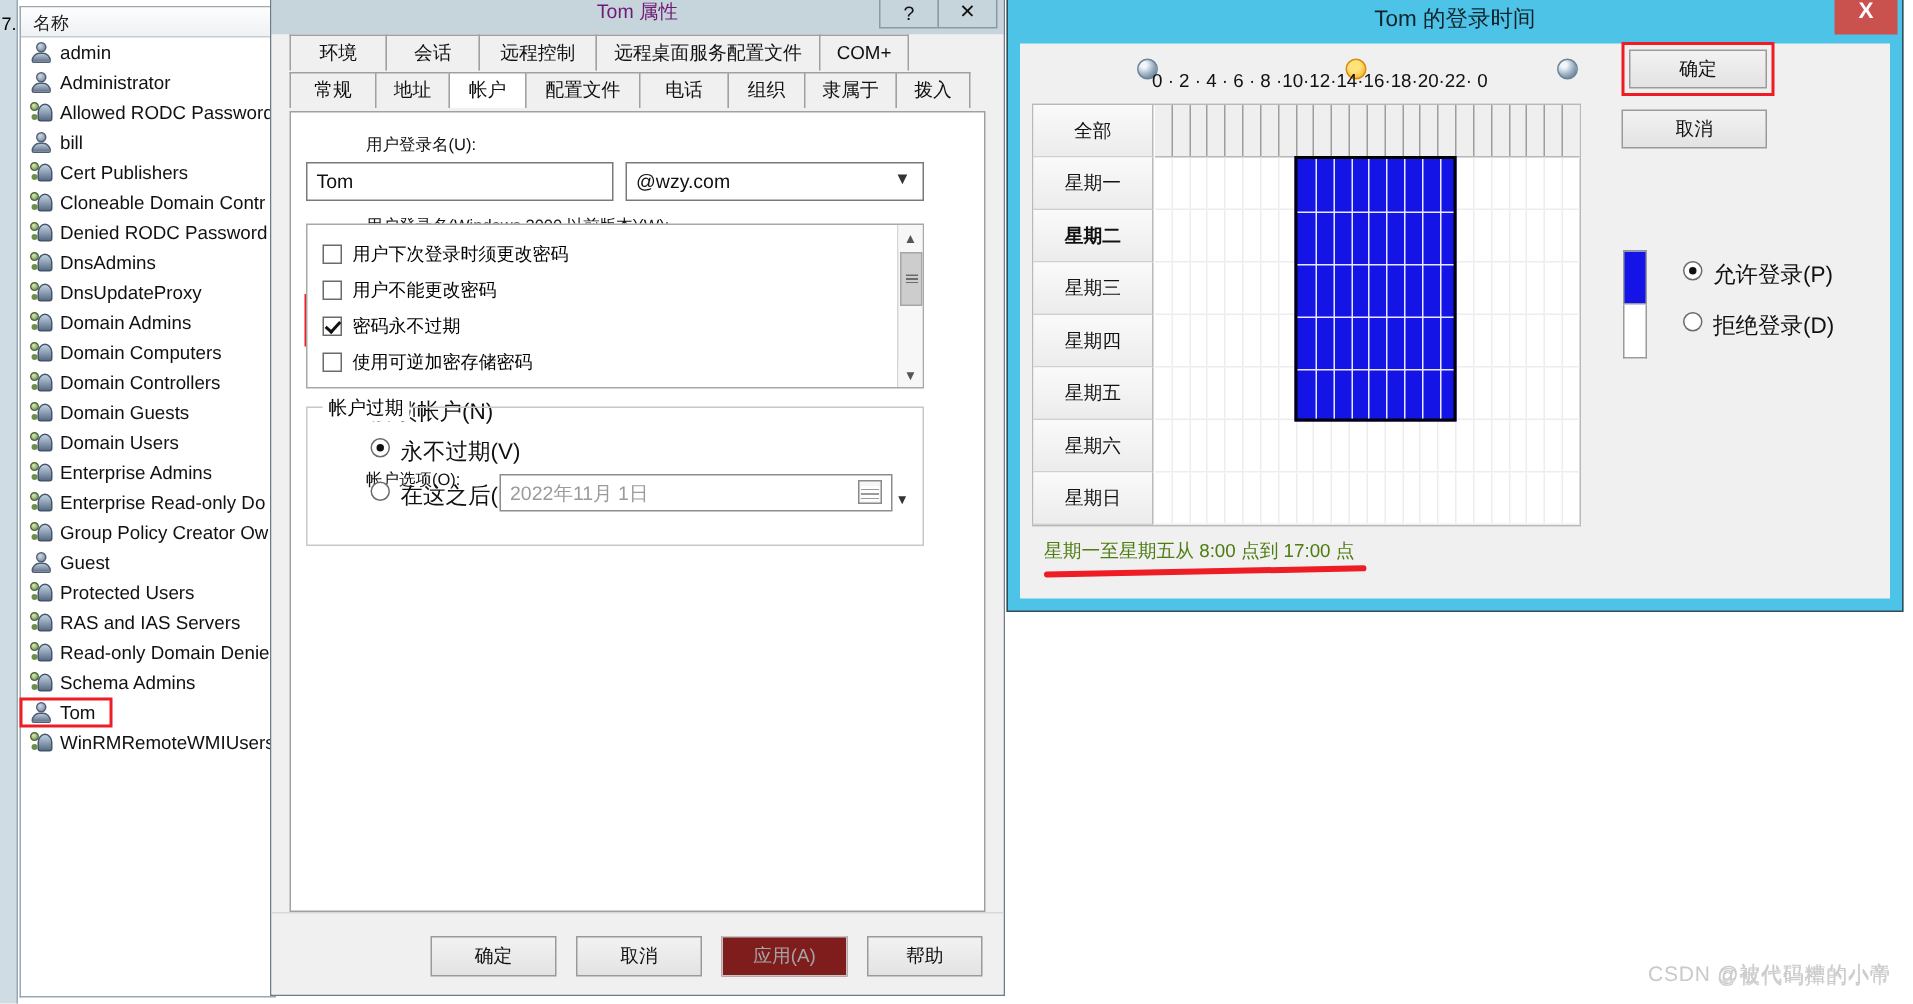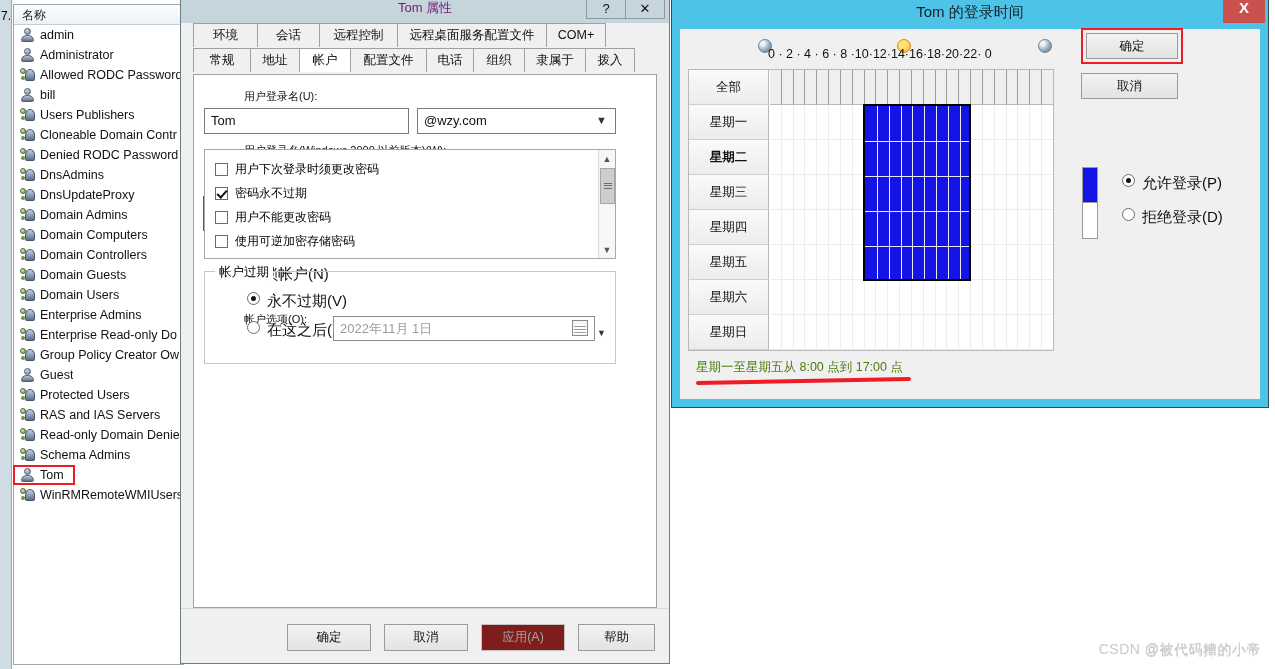--- a/index.html
+++ b/index.html
@@ -310,21 +310,21 @@
         <div class="mmc-row">
           <span class="ico group"></span>
           <span class="lbl">Allowed RODC Password</span>
         </div>
         <div class="mmc-row">
           <span class="ico user"></span>
           <span class="lbl">bill</span>
         </div>
         <div class="mmc-row">
           <span class="ico group"></span>
-          <span class="lbl">Users Publishers</span>
+          <span class="lbl">Cert Publishers</span>
         </div>
         <div class="mmc-row">
           <span class="ico group"></span>
           <span class="lbl">Cloneable Domain Contr</span>
         </div>
         <div class="mmc-row">
           <span class="ico group"></span>
           <span class="lbl">Denied RODC Password</span>
         </div>
         <div class="mmc-row">
@@ -415,21 +415,21 @@
         <div class="tab" style="width: 63px;">会话</div>
         <div class="tab" style="width: 79px;">远程控制</div>
         <div class="tab" style="width: 150px;">远程桌面服务配置文件</div>
         <div class="tab" style="width: 60px;">COM+</div>
       </div>
     <div class="tabrow" id="tabrow2">
         <div class="tab" style="width: 58px;">常规</div>
         <div class="tab" style="width: 50px;">地址</div>
         <div class="tab active" style="width: 52px;">帐户</div>
         <div class="tab" style="width: 77px;">配置文件</div>
-        <div class="tab" style="width: 48px;">电话</div>
+        <div class="tab" style="width: 60px;">电话</div>
         <div class="tab" style="width: 52px;">组织</div>
         <div class="tab" style="width: 62px;">隶属于</div>
         <div class="tab" style="width: 50px;">拨入</div>
       </div>
 
     <div id="tabpanel">
 
       <div style="position:absolute;left:10px;top:14px;" class="fld-label">用户登录名(U):</div>
       <div class="txtbox" style="position:absolute;left:10px;top:33px;width:205px;">Tom</div>
       <div class="combo" style="position:absolute;left:223px;top:33px;width:199px;">
@@ -452,26 +452,26 @@
 
       <div class="fld-label" style="position:absolute;left:10px;top:237px;">帐户选项(O):</div>
 
       <div id="opts-list">
         <div id="opts-inner">
             <div class="opt">
               <span class="cbox"></span>
               <span>用户下次登录时须更改密码</span>
             </div>
             <div class="opt">
+              <span class="cbox"></span>
+              <span>用户不能更改密码</span>
+            </div>
+            <div class="opt">
               <span class="cbox checked"></span>
               <span>密码永不过期</span>
-            </div>
-            <div class="opt">
-              <span class="cbox"></span>
-              <span>用户不能更改密码</span>
             </div>
             <div class="opt">
               <span class="cbox"></span>
               <span>使用可逆加密存储密码</span>
             </div>
             <div class="opt">
               <span class="cbox"></span>
             </div>
           </div>
         <div id="opts-scroll">

